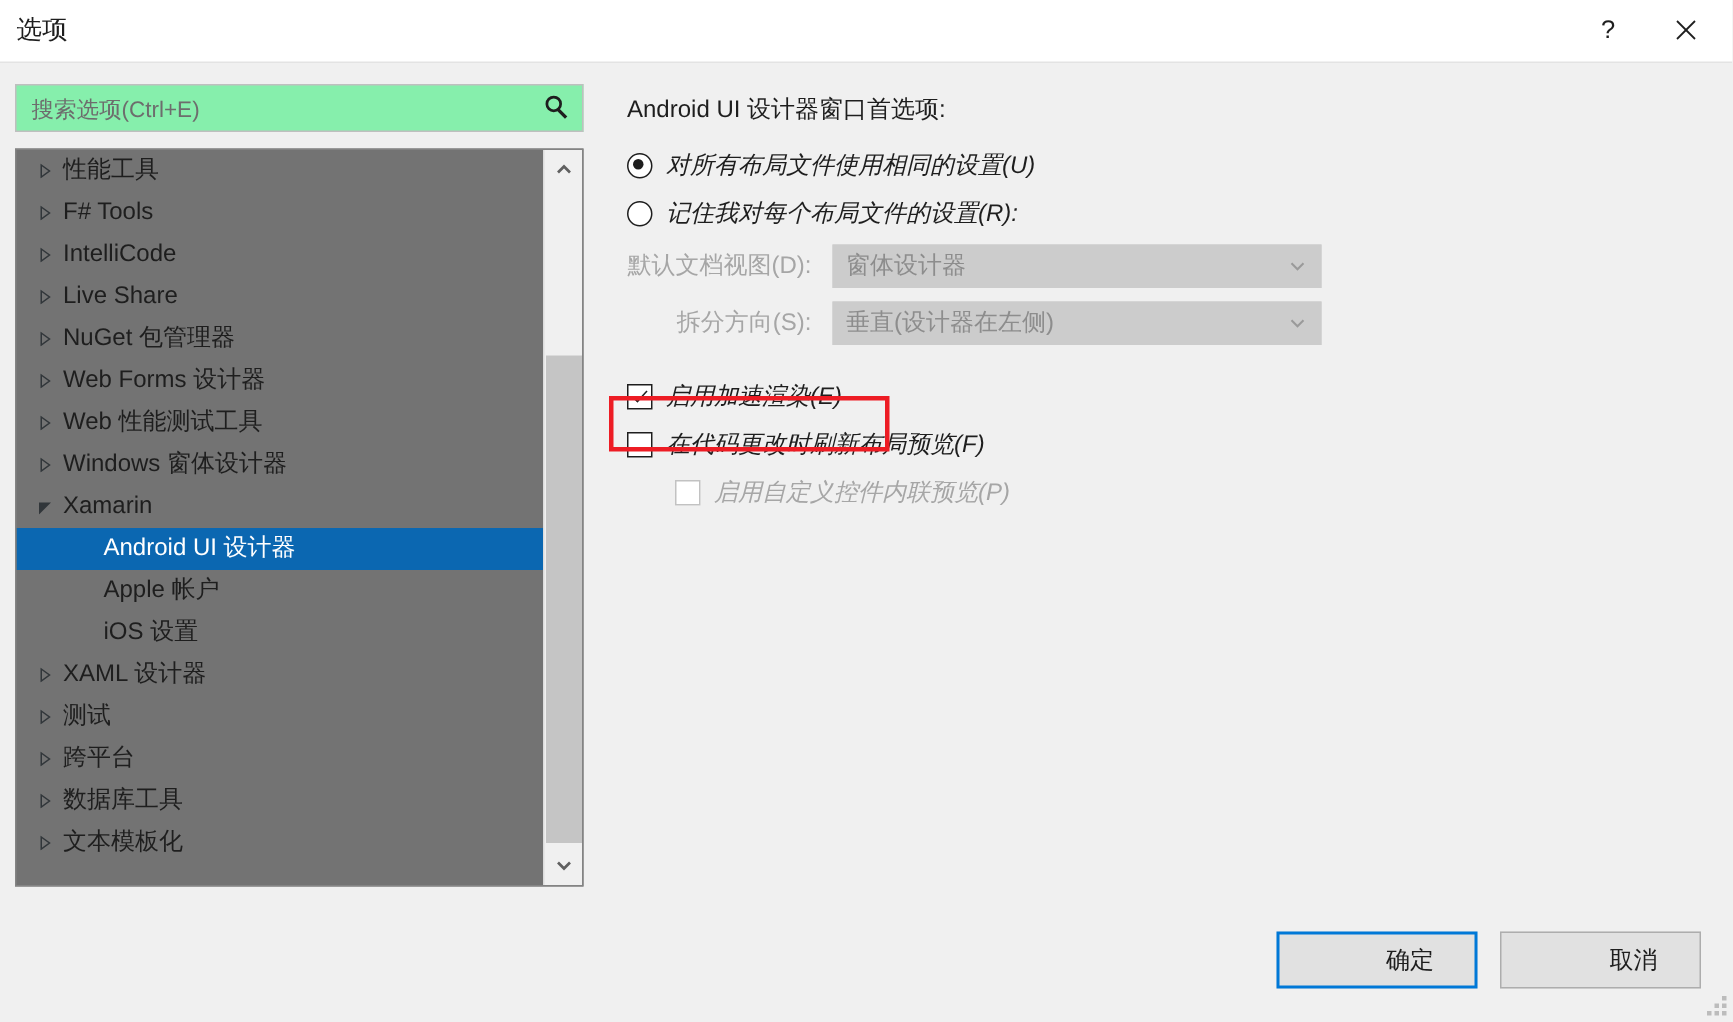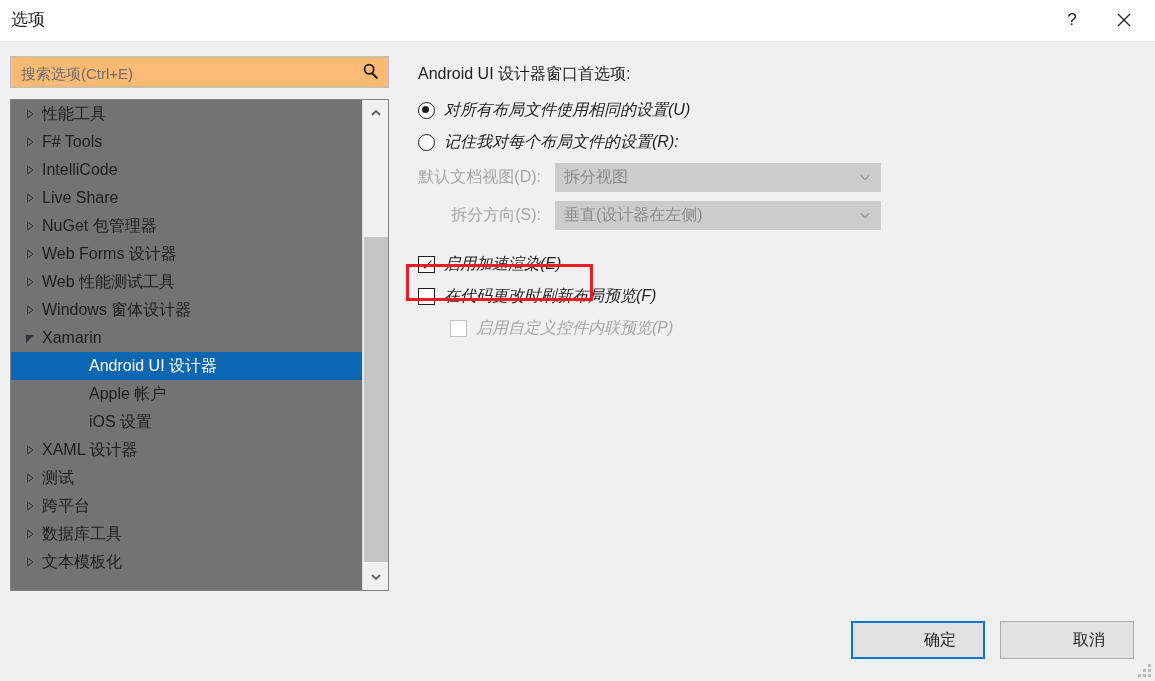--- a/index.html
+++ b/index.html
@@ -44,21 +44,21 @@
   }
   .titlebar-btn.help { right: 60px; font-size: 17px; }
   .titlebar-btn.close { right: 8px; }
   .titlebar-btn svg { display: block; }
 
   
   .search-box {
     position: absolute;
     left: 10px; top: 56px;
     width: 379px; height: 32px;
-    background: #fdba74;
+    background: #86efac;
     border: 1px solid #bfbfbf;
     box-sizing: border-box;
   }
   .search-input {
     position: absolute;
     left: 8px; top: 0;
     width: 330px; height: 30px;
     border: 0;
     outline: none;
     background: transparent;
@@ -107,21 +107,21 @@
     width: 14px; height: 28px;
     display: flex;
     align-items: center;
     justify-content: center;
     color: #31363a;
   }
   .tree-label {
     display: block;
     padding-left: 31px;
   }
-  .tree-row.child .tree-label { padding-left: 78px; }
+  .tree-row.child .tree-label { padding-left: 58px; }
 
   
   .tree-scrollbar {
     position: absolute;
     right: 0; top: 0;
     width: 26px; height: 490px;
     background: #f0f0f0;
     border-left: 1px solid #dcdcdc;
     box-sizing: border-box;
   }
@@ -474,21 +474,21 @@
   </div>
 
   <div class="option-row">
     <span class="radio"></span>
     <span>记住我对每个布局文件的设置(R):</span>
   </div>
 
   <div class="dd-row">
     <span class="dd-label">默认文档视图(D):</span>
     <div class="dropdown">
-      <span class="dropdown-value">拆分视图</span>
+      <span class="dropdown-value">窗体设计器</span>
       <span class="dropdown-arrow">
         <svg width="14" height="14" viewBox="0 0 14 14">
           <polyline points="3,5.5 7,9.5 11,5.5" fill="none" stroke="#9a9a9a" stroke-width="1.4"></polyline>
         </svg>
       </span>
     </div>
   </div>
 
   <div class="dd-row">
     <span class="dd-label">拆分方向(S):</span>

